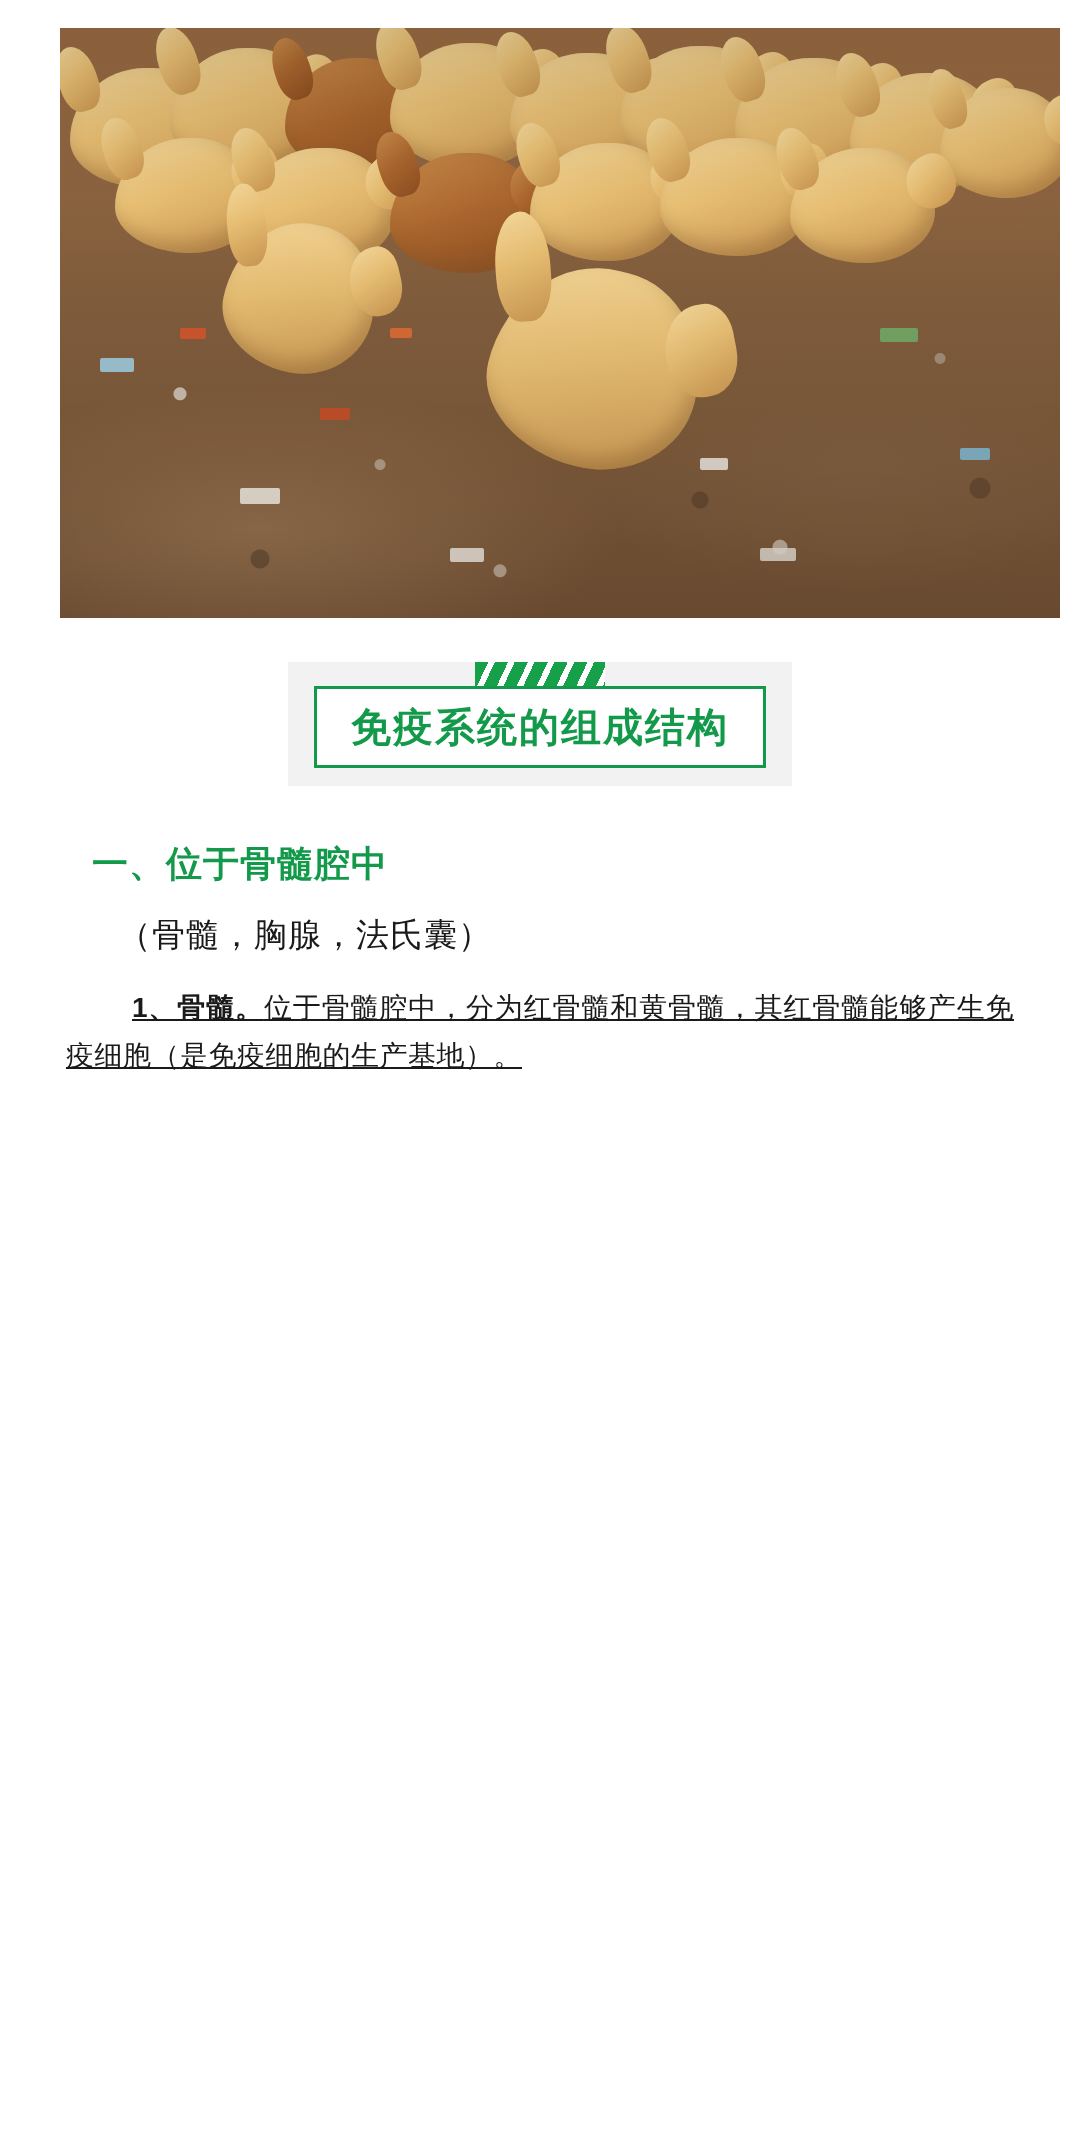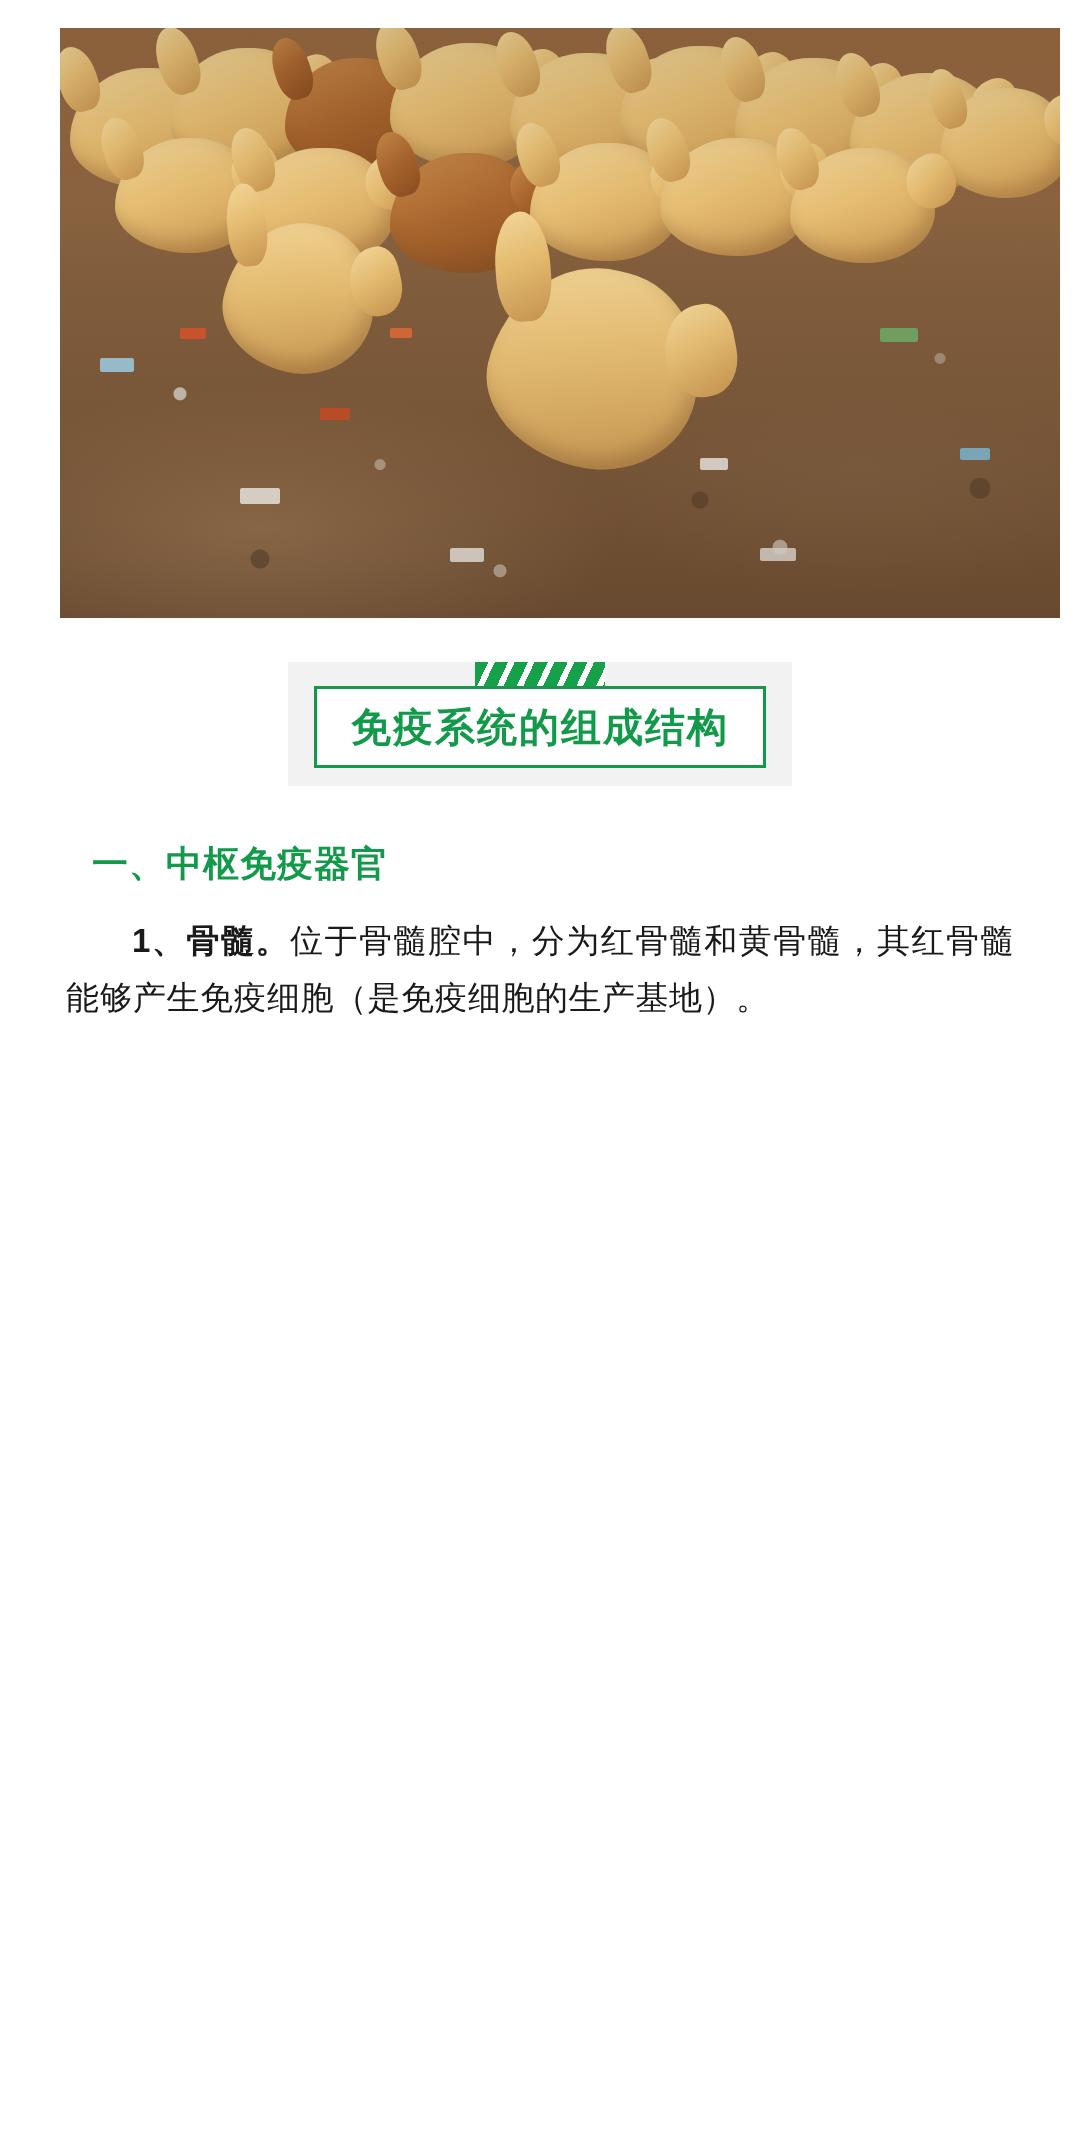--- a/index.html
+++ b/index.html
@@ -142,27 +142,28 @@
     margin: 20px 0 24px 26px;
     letter-spacing: 1px;
   }
   .subnote {
     font-size: 33px;
     color: #1a1a1a;
     margin: 0 0 26px 52px;
     letter-spacing: 1px;
   }
   .para {
-    font-size: 33px;
+    font-size: 28px;
     line-height: 1.72;
     color: #1a1a1a;
     margin: 0 0 22px 0;
     text-indent: 66px;
     letter-spacing: 0.5px;
     text-align: justify;
+    text-decoration: underline;
   }
   .para b {
     font-weight: bold;
   }
   .lead {
     font-weight: bold;
   }
 </style>
 </head>
 <body>
@@ -264,21 +265,22 @@
     <div class="title-shell">
       <span class="title-stripes"></span>
       <div class="title-box">
         <div class="title-text">免疫系统的组成结构</div>
       </div>
     </div>
   </div>
 
   <div class="content">
 
-    <div class="heading">一、中枢免疫器官</div>
+    <div class="heading">一、位于骨髓腔中</div>
+    <div class="subnote">（骨髓，胸腺，法氏囊）</div>
 
     <p class="para">
       <b class="lead">1、骨髓。</b><span>位于骨髓腔中，分为红骨髓和黄骨髓，其红骨髓能够产生免疫细胞（是免疫细胞的生产基地）。</span>
     </p>
 
 
 
   </div>
 </div>
 

